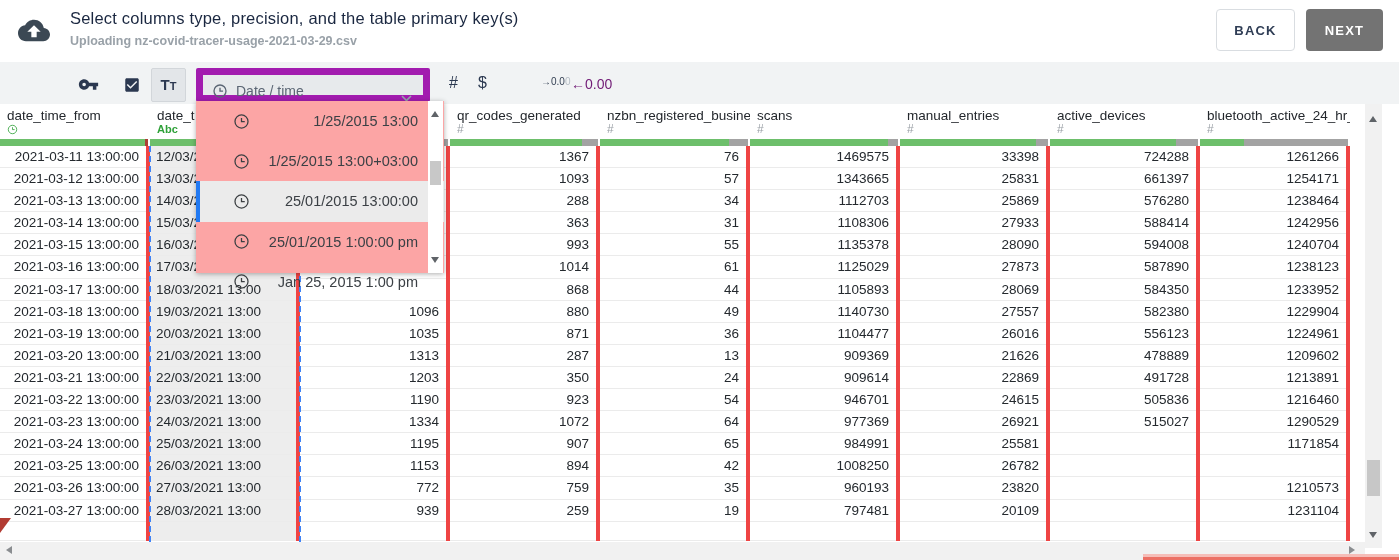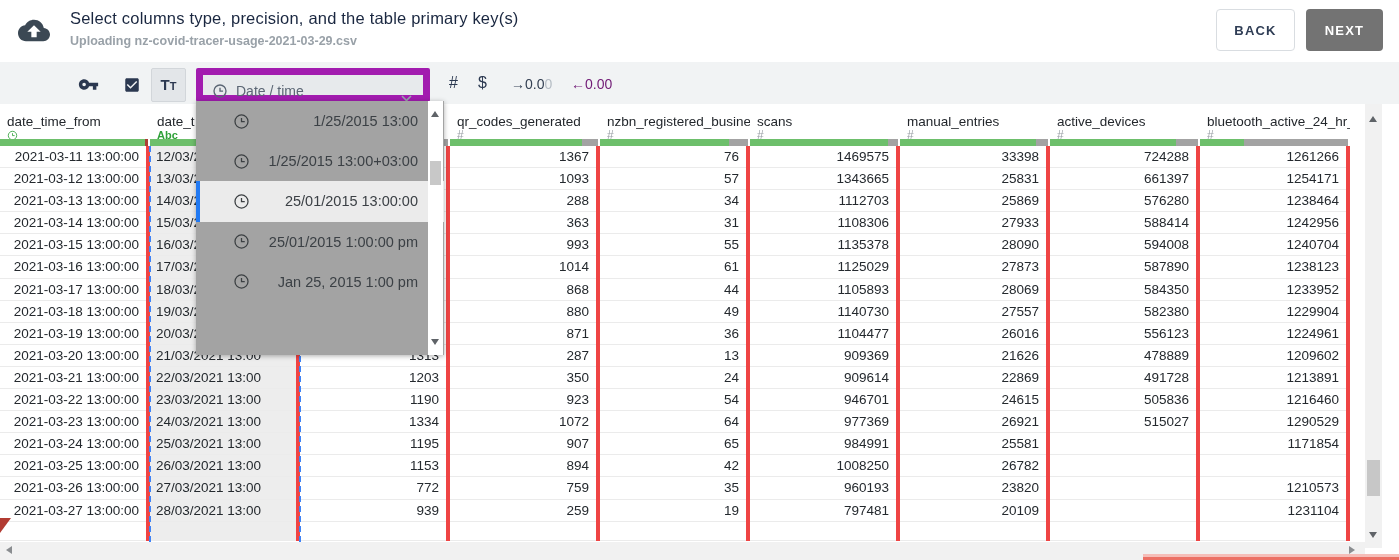--- a/index.html
+++ b/index.html
@@ -18,46 +18,46 @@
 .tb-check{position:absolute;left:123px;top:14px;cursor:pointer}
 .tb-tr{position:absolute;left:151px;top:6px;width:35px;height:34px;background:#e3e6e9;border:1px solid #d2d6da;border-radius:2px;color:#2b3850;text-align:center;line-height:31px;cursor:pointer}
 .tb-tr .t1{font-size:15px;font-weight:600}
 .tb-tr .t2{font-size:11px;font-weight:600}
 .tb-select{position:absolute;left:196px;top:6px;width:234px;height:34px;background:#e7eaec;border:7px solid #a21caf;border-radius:2px;cursor:pointer}
 .tb-select .clock{position:absolute;left:9px;top:8px}
 .tb-select .lbl{position:absolute;left:33px;top:8px;font-size:14px;color:#5b6674}
 .tb-select .chev{position:absolute;right:11px;top:13px}
 .tb-hash{position:absolute;left:449px;top:12px;font-size:16px;color:#2b3850;cursor:pointer}
 .tb-dollar{position:absolute;left:478px;top:12px;font-size:16px;color:#2b3850;cursor:pointer}
-.tb-dec1{position:absolute;left:511px;top:14px;font-size:14px;color:#333f52;cursor:pointer}
+.tb-dec1{position:absolute;left:541px;top:14px;font-size:10px;color:#333f52;cursor:pointer}
 .tb-dec1 .dim{color:#b5bcc4}
 .tb-dec2{position:absolute;left:571px;top:14px;font-size:14px;color:#701a75;cursor:pointer}
 
 #grid{position:absolute;left:0;top:104px;width:1350px;height:438px}
 .col{position:absolute;top:0;height:438px}
 .chead{height:35px;background:#fff}
-.cname{padding:10px 0 0 7px;font-size:13.5px;color:#23272c;white-space:nowrap;overflow:hidden}
+.cname{padding:4px 0 0 7px;font-size:13.5px;color:#23272c;white-space:nowrap;overflow:hidden}
 .ctype{padding-left:7px;height:14px;line-height:13px}
 .ctype.abc{font-size:11px;font-weight:bold;color:#2fa139}
 .ctype.hash{font-size:12px;color:#9aa0a6}
 .cbar{position:relative;height:7px;background:#a3a3a3;border-right:2px solid #fff}
 .cbar .g{position:absolute;left:0;top:0;bottom:0;background:#6dbf6b}
 .cbar .rh{position:absolute;right:0;top:0;bottom:0;width:3px;background:#a94036}
 .cells{position:relative;border-right:4px solid #ef4444}
 .cell{height:22.1px;border-bottom:1px solid #ebebeb;font-size:13.5px;color:#24292e;line-height:21px;white-space:nowrap;overflow:hidden}
 .cell.ar{text-align:right;padding-right:7px}
 .cell.al{text-align:left;padding-left:6px}
 .cell.empty{height:19.6px}
 .col.sel .cell{background:#ededed}
 
 .dash{position:absolute;top:146px;height:396px;width:0;border-left:2px dashed #3f83f5;z-index:4}
 .dash.l{left:149px}
 .dash.r{left:299px}
 
-.dd{position:absolute;left:196px;top:101px;width:248px;height:254px;background:#a3a3a3;box-shadow:0 1px 5px rgba(0,0,0,.32);z-index:10}
+.dd{position:absolute;left:196px;top:101px;width:248px;height:172px;background:#fca5a5;box-shadow:0 1px 5px rgba(0,0,0,.32);z-index:10}
 .opt{position:relative;height:40.2px;display:flex;align-items:center;padding-left:37px;cursor:pointer}
 .opt .ic{width:17px;height:17px;flex:none}
 .opt .ol{flex:1;text-align:right;margin-right:26px;font-size:14.5px;color:#3b4045}
 .opt.on{background:#ebebeb}
 .opt.on::before{content:"";position:absolute;left:0;top:0;bottom:0;width:4px;background:#2179f2}
 .dd-sb{position:absolute;right:1px;top:0;width:15px;height:100%;background:#fff}
 .dd-sb .thumb{position:absolute;left:2px;top:60px;width:11px;height:24px;background:#c8c8c8}
 
 .tri-up{width:0;height:0;border-left:4.5px solid transparent;border-right:4.5px solid transparent;border-bottom:6px solid #5f6368}
 .tri-down{width:0;height:0;border-left:4.5px solid transparent;border-right:4.5px solid transparent;border-top:6px solid #5f6368}

